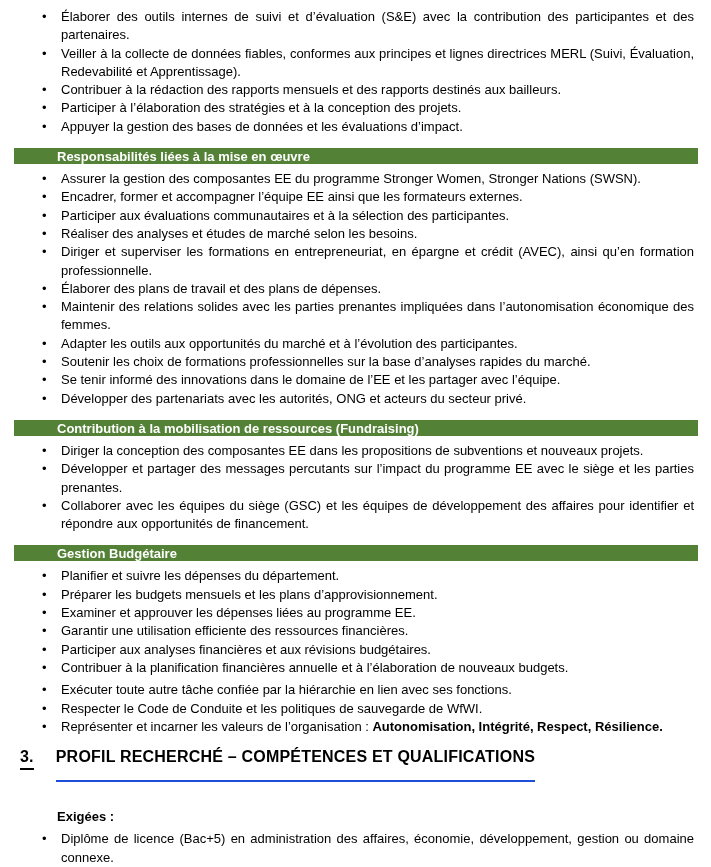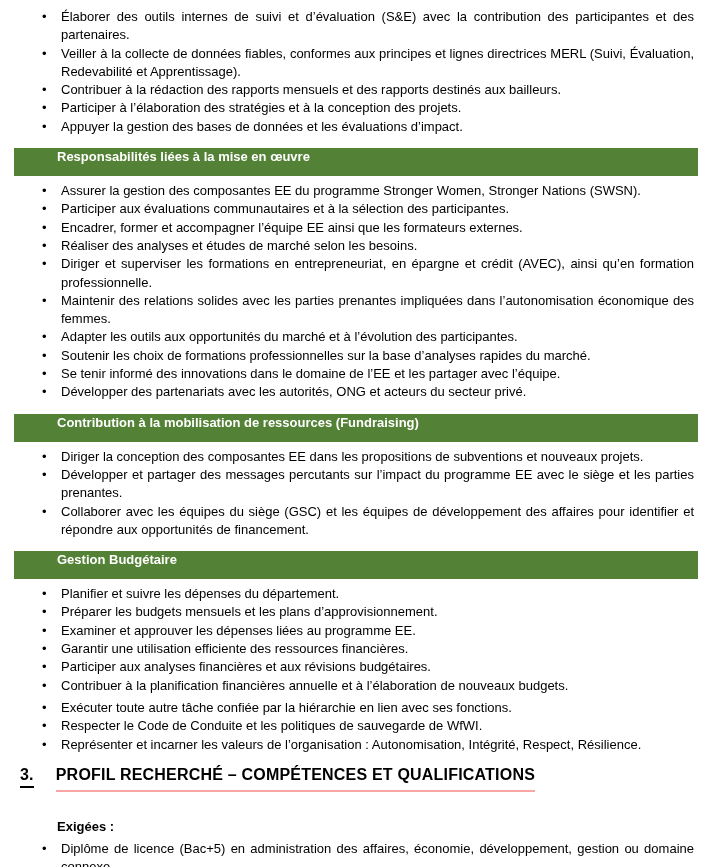--- a/index.html
+++ b/index.html
@@ -20,48 +20,48 @@
     padding-left: 43px;
     text-align: justify;
   }
   ul.bullets li::before {
     content: "\2022";
     position: absolute;
     left: 24px; top: 0;
   }
   .section-header {
     box-sizing: border-box;
-    height: 28px; line-height: 18px;
+    height: 16px; line-height: 18px;
     margin: 12px 0 6px 0;
     padding-left: 43px;
     background: #538135;
     color: #ffffff;
     font-weight: 700;
     font-size: 13px;
     white-space: nowrap;
     overflow: hidden;
   }
-  .bold-run { font-weight: 400; }
+  .bold-run { font-weight: 700; }
   .main-heading {
     margin: 11px 0 0 6px;
     font-size: 16px;
     font-weight: 700;
     line-height: 20px;
     letter-spacing: 0.2px;
   }
   .heading-number {
     display: inline-block;
     border-bottom: 2px solid #000;
     padding-bottom: 1px;
     margin-right: 22px;
   }
   .heading-title {
     display: inline-block;
-    border-bottom: 2px solid #fca5a5;
-    padding-bottom: 5px;
+    border-bottom: 2px solid #1d4ed8;
+    padding-bottom: 13px;
   }
   .subheading {
     margin-top: 26px;
     padding-left: 43px;
     font-weight: 700;
   }
 </style>
 </head>
 <body>
 
@@ -71,24 +71,25 @@
     <li>Élaborer des outils internes de suivi et d’évaluation (S&amp;E) avec la contribution des participantes et des partenaires.</li>
     <li>Veiller à la collecte de données fiables, conformes aux principes et lignes directrices MERL (Suivi, Évaluation, Redevabilité et Apprentissage).</li>
     <li>Contribuer à la rédaction des rapports mensuels et des rapports destinés aux bailleurs.</li>
     <li>Participer à l’élaboration des stratégies et à la conception des projets.</li>
     <li>Appuyer la gestion des bases de données et les évaluations d’impact.</li>
   </ul>
 
   <div class="section-header">Responsabilités liées à la mise en œuvre</div>
   <ul class="bullets">
     <li>Assurer la gestion des composantes EE du programme Stronger Women, Stronger Nations (SWSN).</li>
+    <li>Encadrer, former et accompagner l’équipe EE ainsi que les formateurs externes.</li>
     <li>Participer aux évaluations communautaires et à la sélection des participantes.</li>
-    <li>Encadrer, former et accompagner l’équipe EE ainsi que les formateurs externes.</li>
     <li>Réaliser des analyses et études de marché selon les besoins.</li>
     <li>Diriger et superviser les formations en entrepreneuriat, en épargne et crédit (AVEC), ainsi qu’en formation professionnelle.</li>
+    <li>Élaborer des plans de travail et des plans de dépenses.</li>
     <li>Maintenir des relations solides avec les parties prenantes impliquées dans l’autonomisation économique des femmes.</li>
     <li>Adapter les outils aux opportunités du marché et à l’évolution des participantes.</li>
     <li>Soutenir les choix de formations professionnelles sur la base d’analyses rapides du marché.</li>
     <li>Se tenir informé des innovations dans le domaine de l’EE et les partager avec l’équipe.</li>
     <li>Développer des partenariats avec les autorités, ONG et acteurs du secteur privé.</li>
   </ul>
 
   <div class="section-header">Contribution à la mobilisation de ressources (Fundraising)</div>
   <ul class="bullets">
     <li>Diriger la conception des composantes EE dans les propositions de subventions et nouveaux projets.</li>

